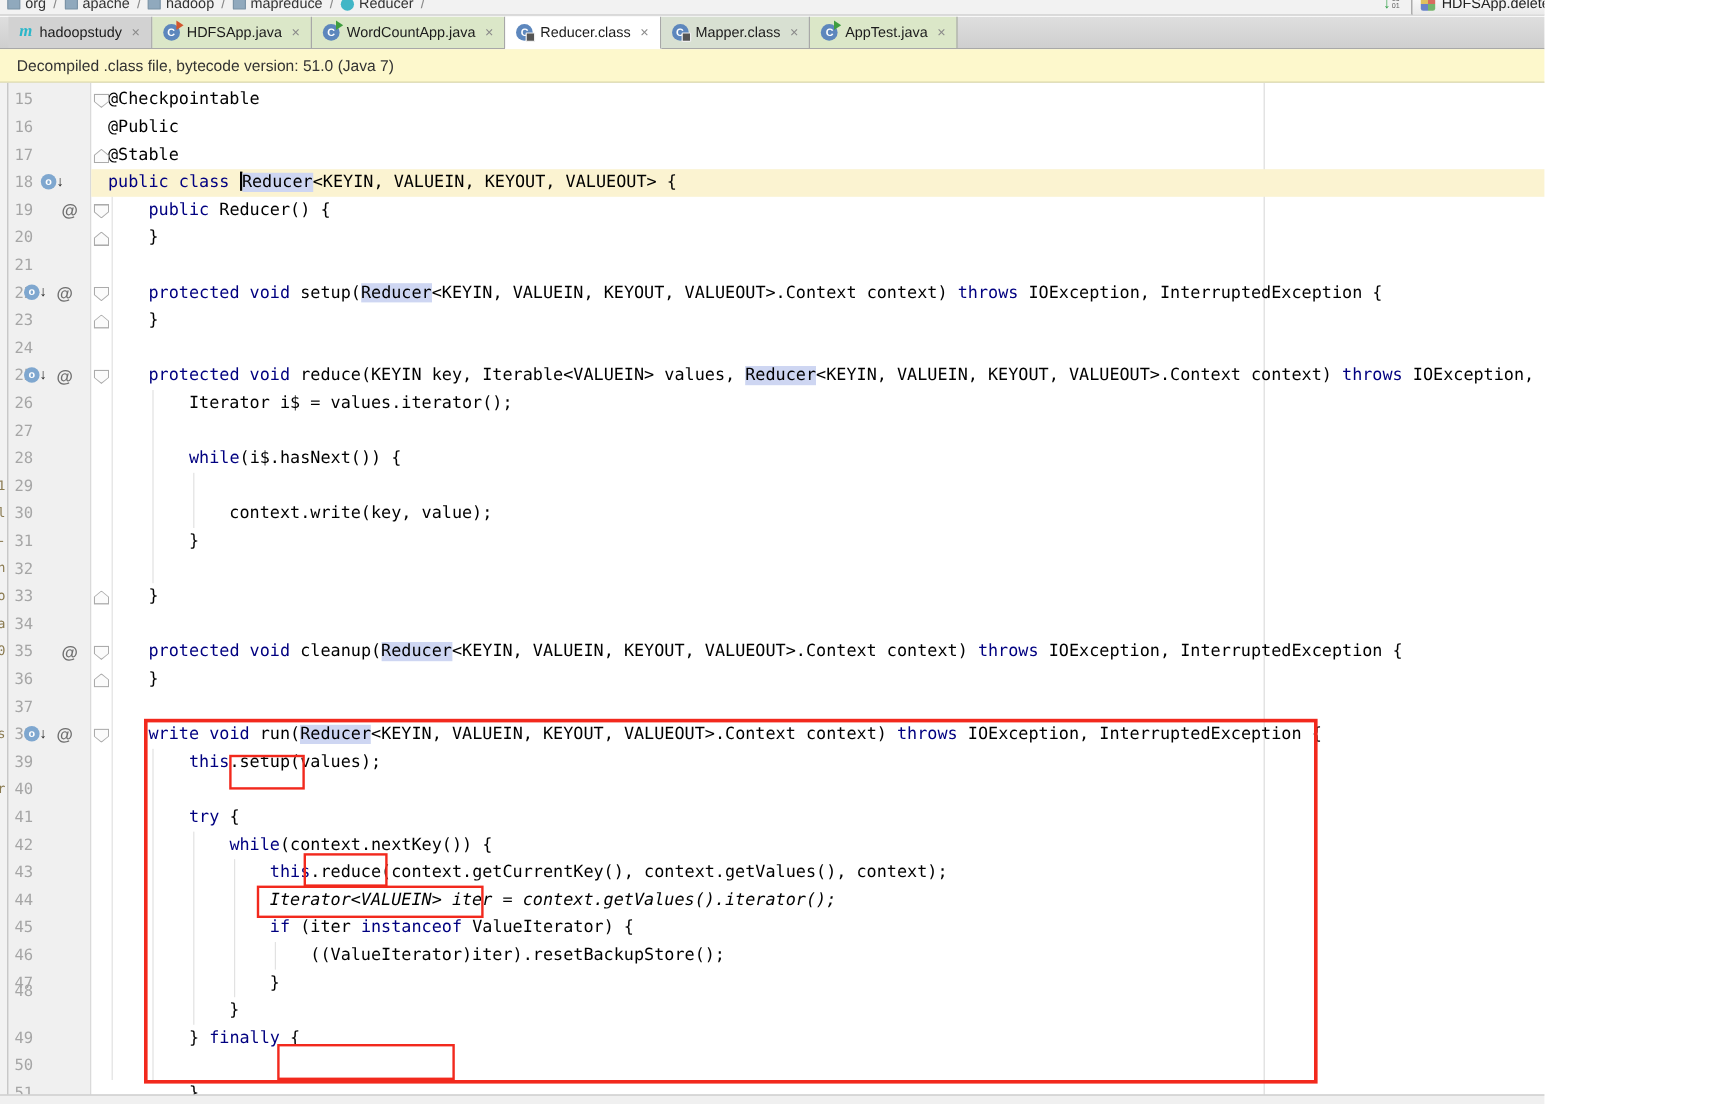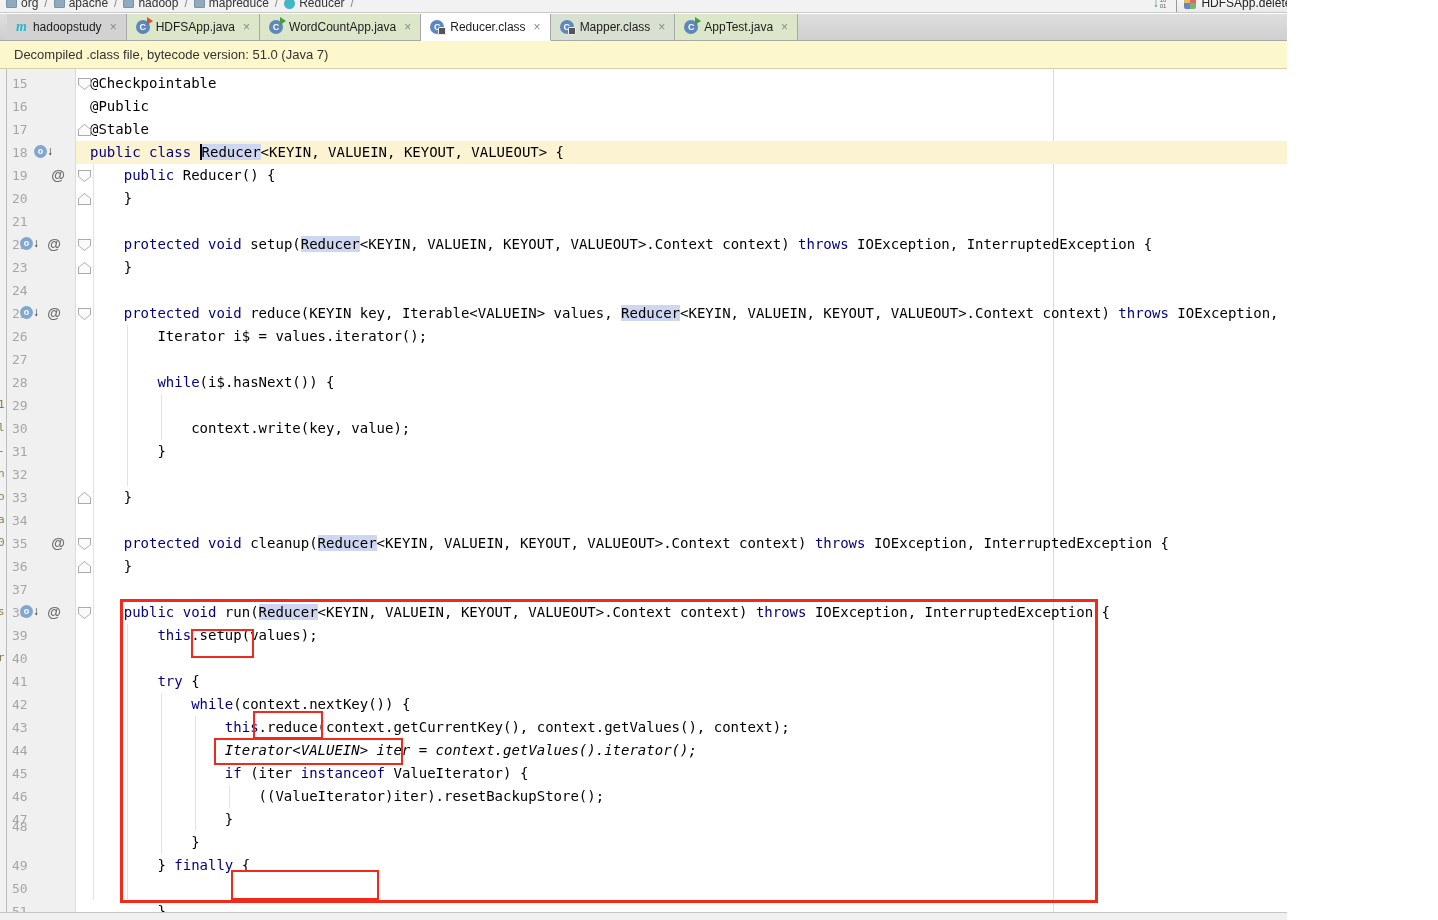--- a/index.html
+++ b/index.html
@@ -323,21 +323,21 @@
       <div class="code-line" style="top: 486px;"><span class="s-p">    }</span></div>
       <div class="lnum" style="top: 509px;">37</div>
       <div class="lnum" style="top: 532px;">38</div>
       <div class="g-ovr" style="left: 20px; top: 536px;">o</div>
       <div class="g-ovr-arrow" style="left: 33px; top: 536px;">↓</div>
       <div class="g-at" style="left: 46px; top: 532px;">@</div>
       <div class="fold open" style="top: 538px;">
         <div class="outer"></div>
         <div class="inner"></div>
       </div>
-      <div class="code-line" style="top: 532px;"><span class="s-p">    </span><span class="s-k">public void</span><span class="s-p"> run(</span><span class="s-h">Reducer</span><span class="s-p">&lt;KEYIN, VALUEIN, KEYOUT, VALUEOUT&gt;.Context context) </span><span class="s-k">throws</span><span class="s-p"> IOException, InterruptedException {</span></div>
+      <div class="code-line" style="top: 532px;"><span class="s-p">    </span><span class="s-k">write void</span><span class="s-p"> run(</span><span class="s-h">Reducer</span><span class="s-p">&lt;KEYIN, VALUEIN, KEYOUT, VALUEOUT&gt;.Context context) </span><span class="s-k">throws</span><span class="s-p"> IOException, InterruptedException {</span></div>
       <div class="lnum" style="top: 555px;">39</div>
       <div class="code-line" style="top: 555px;"><span class="s-p">        </span><span class="s-k">this</span><span class="s-p">.setup(values);</span></div>
       <div class="lnum" style="top: 578px;">40</div>
       <div class="lnum" style="top: 601px;">41</div>
       <div class="code-line" style="top: 601px;"><span class="s-p">        </span><span class="s-k">try</span><span class="s-p"> {</span></div>
       <div class="lnum" style="top: 624px;">42</div>
       <div class="code-line" style="top: 624px;"><span class="s-p">            </span><span class="s-k">while</span><span class="s-p">(context.nextKey()) {</span></div>
       <div class="lnum" style="top: 647px;">43</div>
       <div class="code-line" style="top: 647px;"><span class="s-p">                </span><span class="s-k">this</span><span class="s-p">.reduce(context.getCurrentKey(), context.getValues(), context);</span></div>
       <div class="lnum" style="top: 670px;">44</div>

